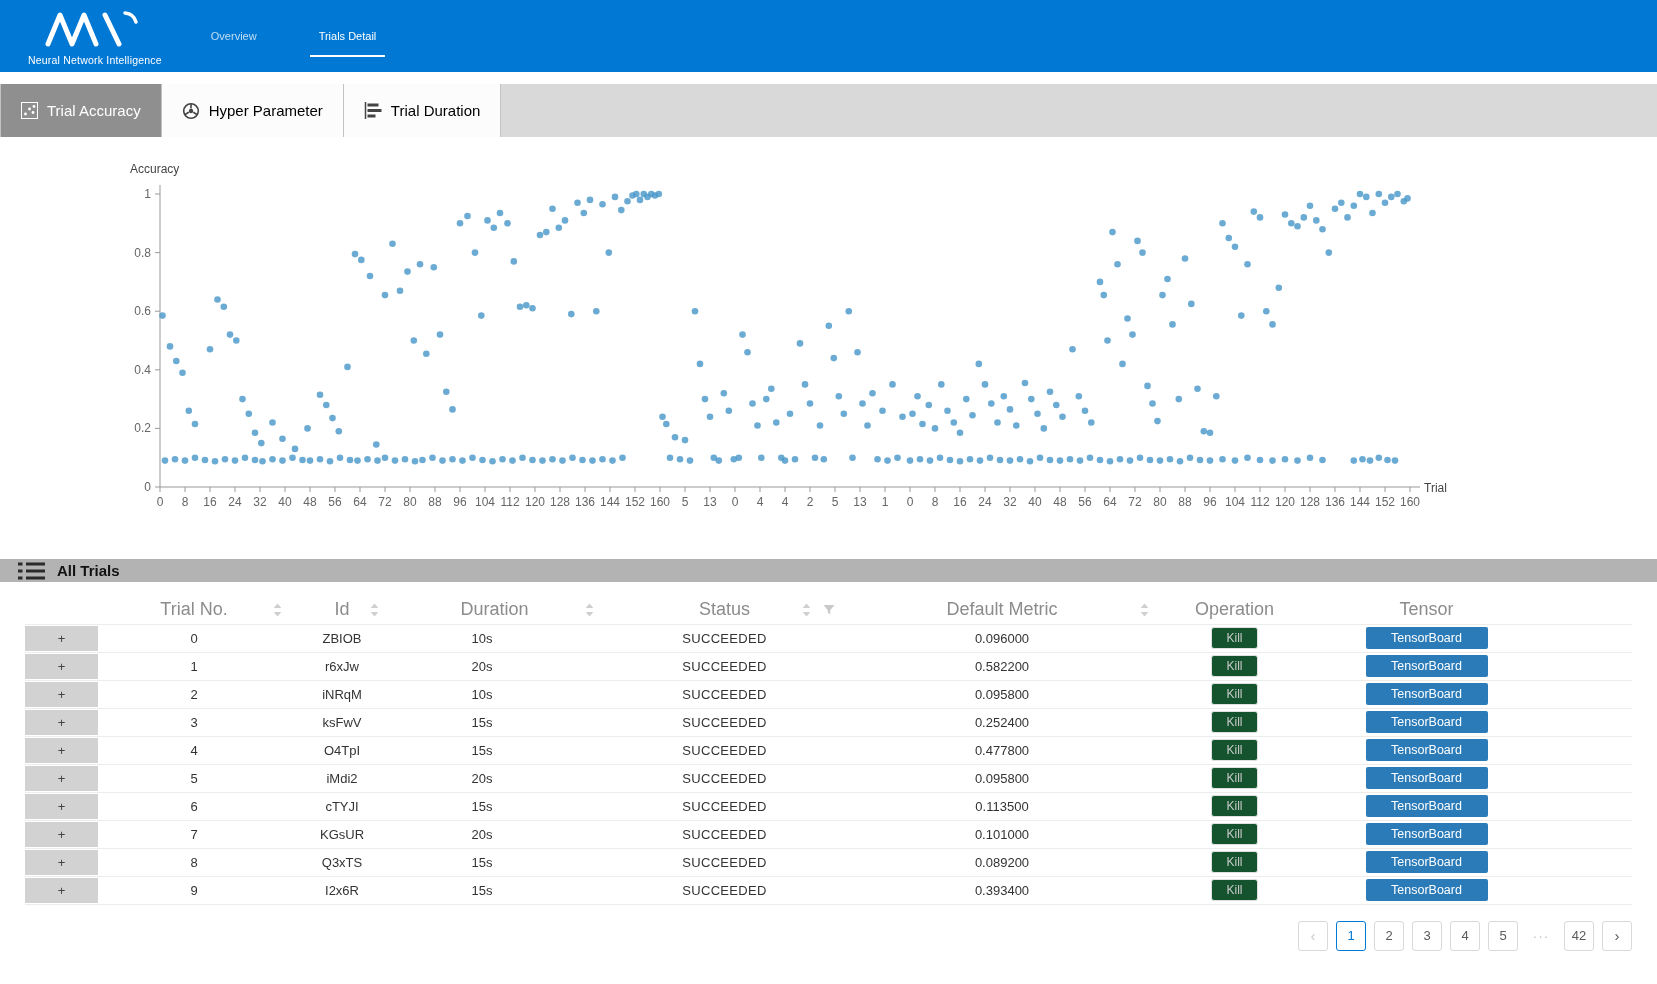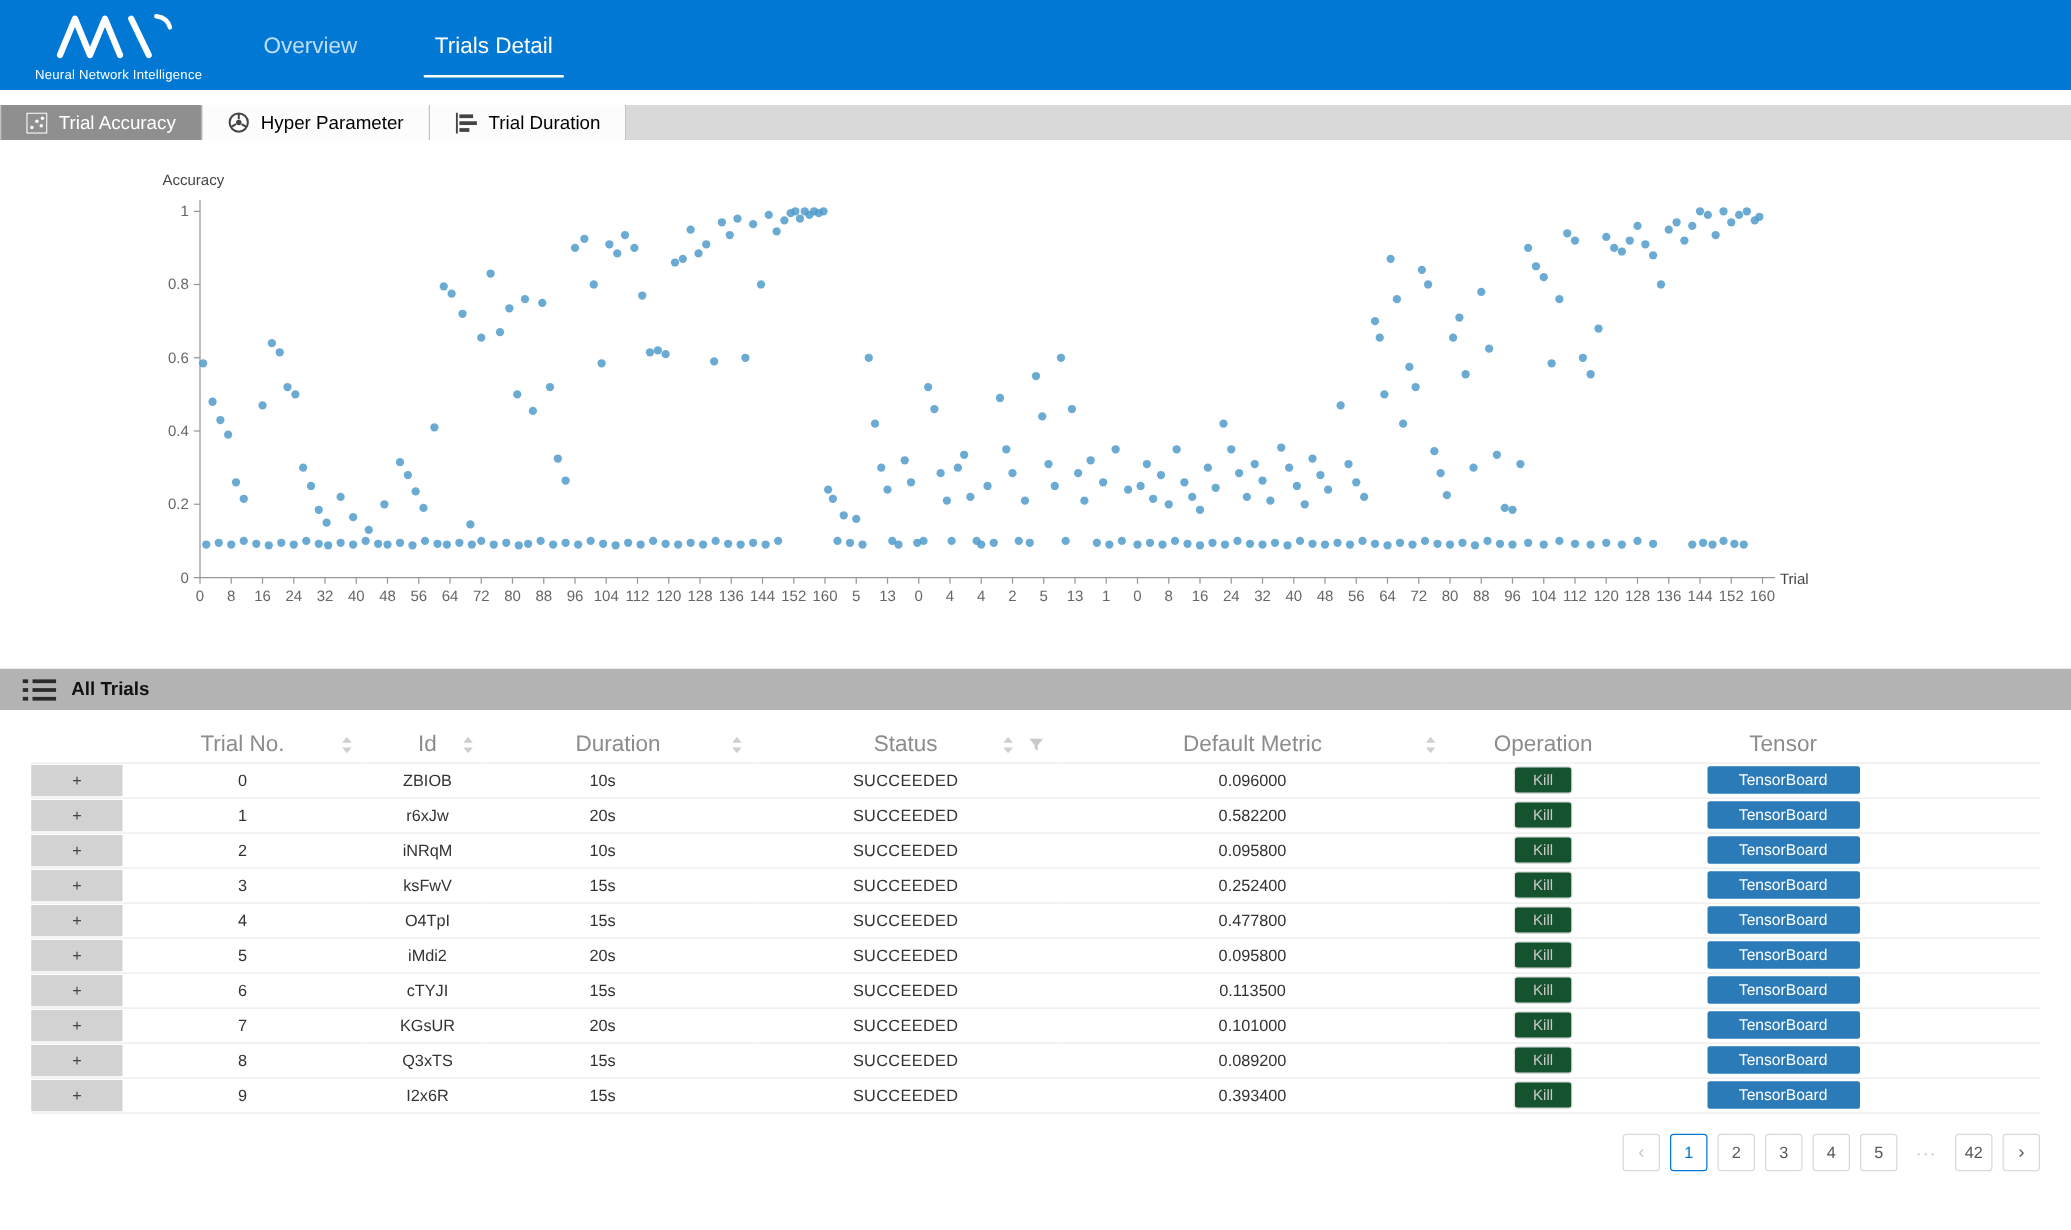--- a/index.html
+++ b/index.html
@@ -4,40 +4,40 @@
 <style>
   * { box-sizing: border-box; }
   html,body { margin:0; padding:0; background:#fff; width:1657px; height:984px;
     font-family:"Liberation Sans","DejaVu Sans",sans-serif; }
 
   
   .navbar { height:72px; background:var(--accent); display:flex; align-items:stretch; padding-left:28px; }
   .logo { display:flex; flex-direction:column; align-items:center; justify-content:center; padding-top:4px; margin-right:44px; cursor:pointer; }
   .logo-caption { color:#fff; font-size:10.5px; letter-spacing:.2px; margin-top:7px; white-space:nowrap; }
   .nav-tabs { display:flex; align-items:center; }
-  .nav-tab { position:relative; color:rgba(255,255,255,.75); font-size:18px; padding:0 5px; margin-right:52px; cursor:pointer; text-decoration:none; }
+  .nav-tab { position:relative; color:rgba(255,255,255,.75); font-size:11px; padding:0 5px; margin-right:52px; cursor:pointer; text-decoration:none; }
   .nav-tab.active { color:#fff; }
   .nav-tab.active::after { content:""; position:absolute; left:-4px; right:-4px; bottom:-15px; height:2px; background:#fff; }
 
   
-  .subtab-bar { margin-top:12px; height:28px; background:#d9d9d9; display:flex; align-items:stretch; }
+  .subtab-bar { margin-top:12px; height:53px; background:#d9d9d9; display:flex; align-items:stretch; }
   .subtab { display:flex; align-items:center; gap:9px; padding:0 20px; background:#fcfcfc;
     border-right:1px solid #c3c3c3; font-size:15px; color:#000000; cursor:pointer; }
   .subtab:first-child { border-left:1px solid #c3c3c3; }
   .subtab.active { background:#8f8f8f; color:#fff; }
   .subtab .icon { display:flex; align-items:center; }
 
   
   .chart-wrap { margin-top:20px; }
   .chart-wrap svg text.tick { font-size:12px; fill:#666; font-family:"Liberation Sans","DejaVu Sans",sans-serif; }
   .chart-wrap svg text.axis-title { font-size:12px; fill:#444; font-family:"Liberation Sans","DejaVu Sans",sans-serif; }
   .chart-wrap svg line.axis { stroke:#999; stroke-width:1; }
 
   
-  .alltrials-bar { margin-top:28px; height:33px; background:#b3b3b3; display:flex; align-items:center; padding-left:18px; }
+  .alltrials-bar { margin-top:28px; height:23px; background:#b3b3b3; display:flex; align-items:center; padding-left:18px; }
   .alltrials-title { font-size:15px; font-weight:bold; color:#111; margin-left:12px; }
 
   
   table.trials { border-collapse:collapse; table-layout:fixed; width:1607px; margin:14px 25px 0 25px; }
   table.trials th { height:28px; font-weight:400; color:#8c8c8c; font-size:18px; position:relative;
     border-bottom:1px solid #ececec; text-align:center; }
   table.trials td { height:27px; border-bottom:1px solid #ececec; font-size:13px; color:#333; text-align:center; }
   th.th-id, td.td-id { text-align:left; padding-left:8px; }
   td.td-id { color:#1f3a5c; }
   td.td-duration { text-align:right; padding-right:26px; }

